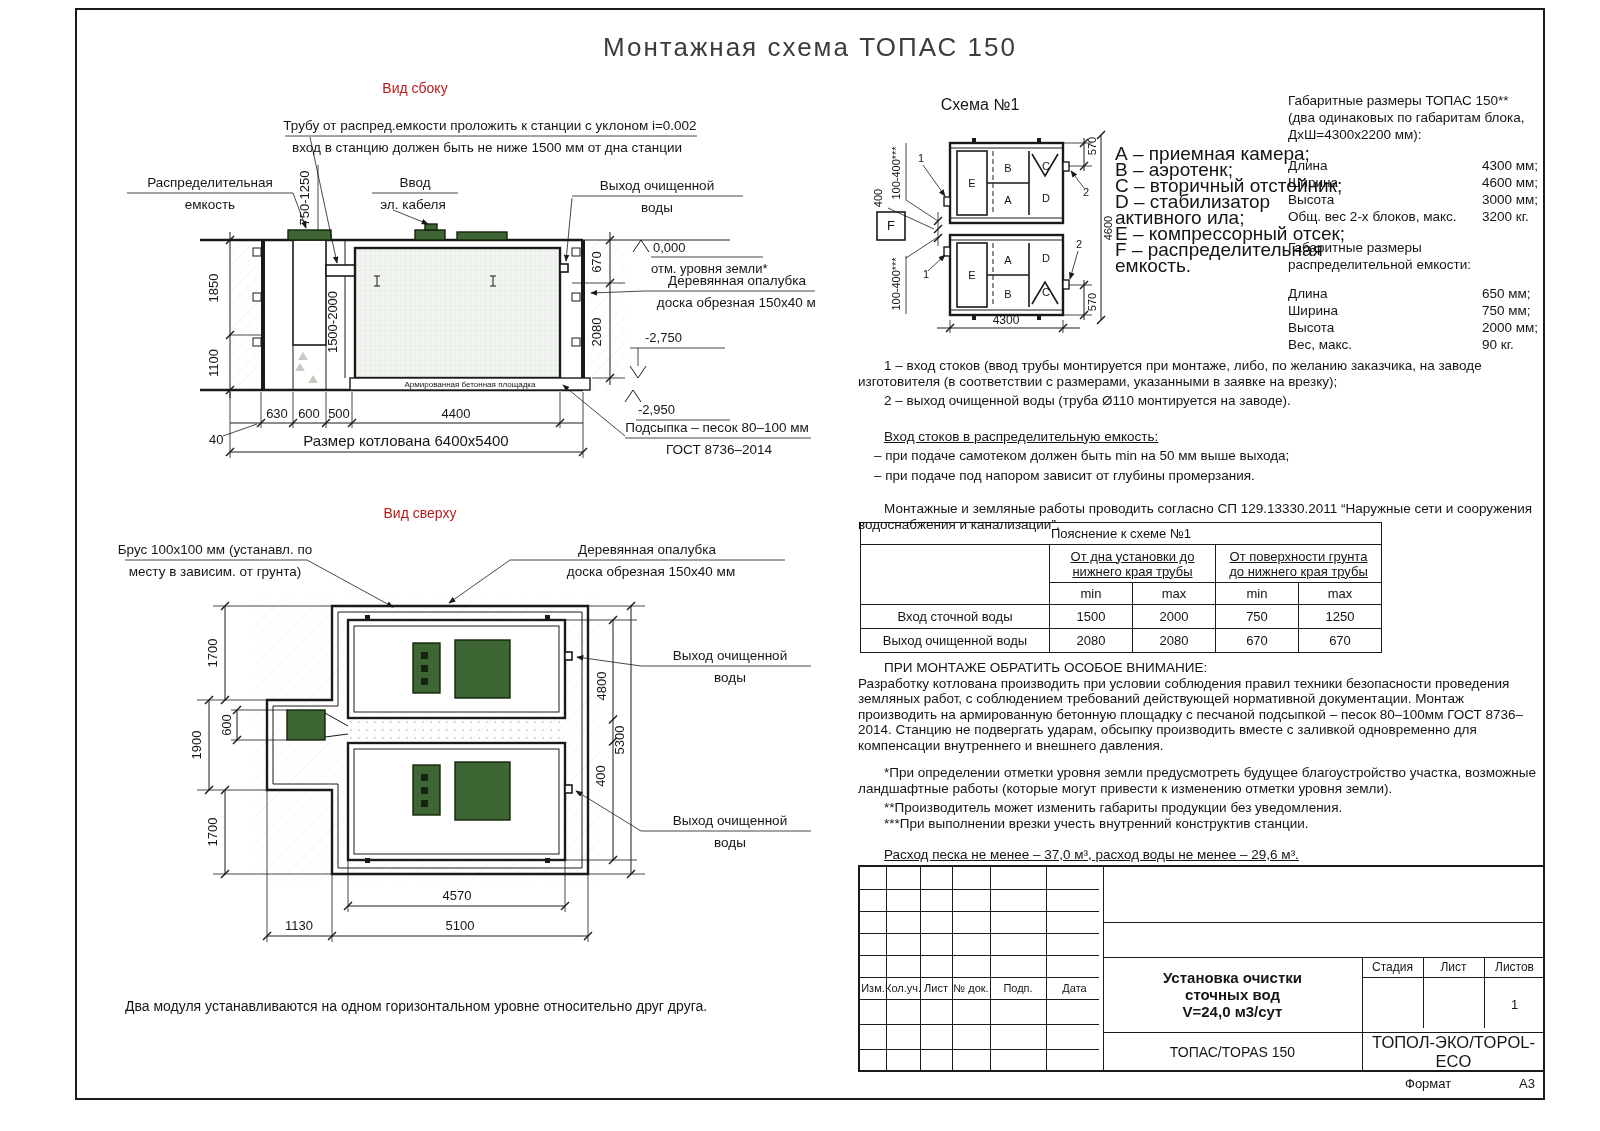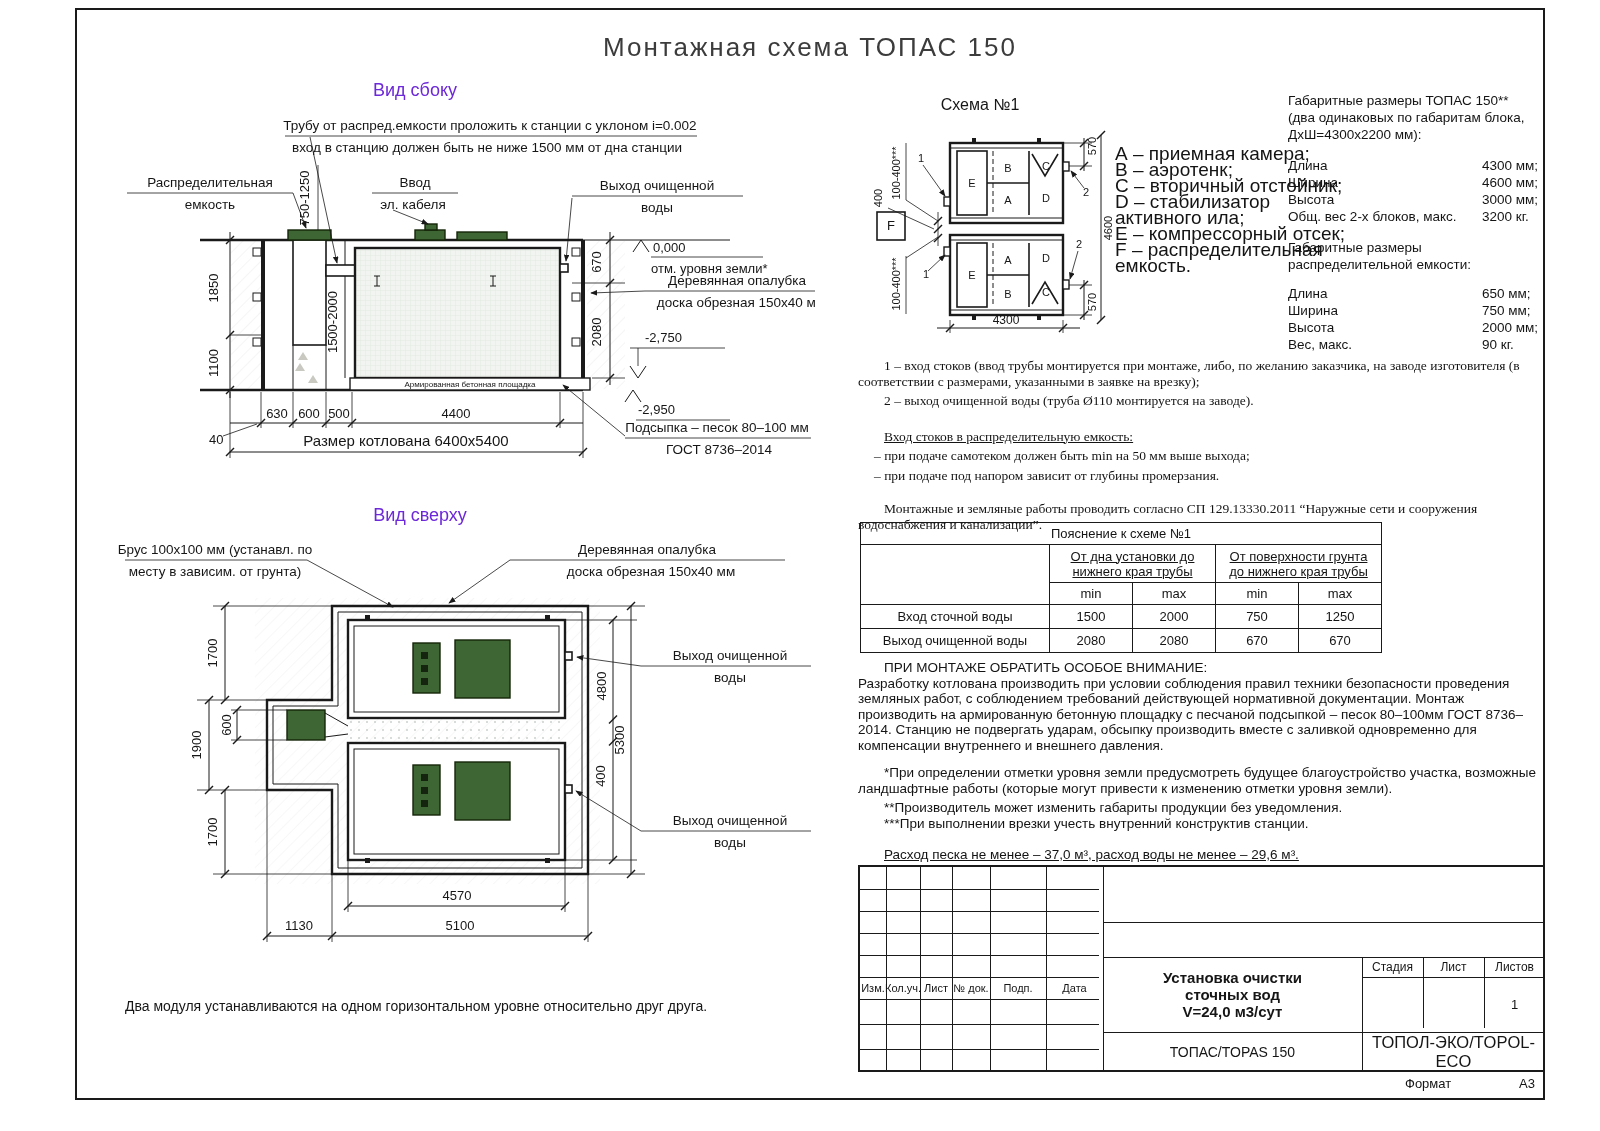--- a/index.html
+++ b/index.html
@@ -2,21 +2,21 @@
 <html><head>
 <meta charset="utf-8">
 <style>
   html,body{margin:0;padding:0;background:#fff;}
   body{font-family:"Liberation Sans",sans-serif;color:#161616;}
   .page{position:relative;width:1600px;height:1131px;background:#ffffff;overflow:hidden;}
   .frame{position:absolute;left:75px;top:8px;width:1466px;height:1088px;border:2px solid #1a1a1a;}
   .abs{position:absolute;}
   .ctr{text-align:center;}
   .big-title{font-size:26px;letter-spacing:2px;color:#3c3c3c;}
-  .view-title{font-size:18px;color:#6d28d9;}
+  .view-title{font-size:14px;color:#b91c1c;}
   .legend{font-size:19px;line-height:16px;color:#141414;}
   .specs{font-size:13.5px;line-height:17px;color:#141414;width:262px;}
   .specs .srow{display:flex;}
   .specs .srow .sl{flex:1;}
   .specs .srow .svv{width:68px;text-align:left;}
   .notes{font-size:13.5px;line-height:15.5px;width:684px;color:#141414;}
   .notes p{margin:0 0 4px 0;}
   .ind{text-indent:26px;}
   .und{text-decoration:underline;}
   table.expl{border-collapse:collapse;font-size:13px;color:#141414;}
@@ -534,21 +534,21 @@
     <div class="srow">
         <span class="sl">Высота</span>
         <span class="svv">2000 мм;</span>
       </div>
     <div class="srow">
         <span class="sl">Вес, макс.</span>
         <span class="svv">90 кг.</span>
       </div>
   </div>
 
-  <div class="abs notes" style="left:858px;top:358px;font-family:Liberation Serif, serif;">
+  <div class="abs notes" style="left:858px;top:358px;">
     <p class="ind">1 – вход  стоков (ввод трубы монтируется при монтаже, либо, по желанию заказчика, на заводе изготовителя (в соответствии с размерами, указанными в заявке на врезку);</p>
     <p class="ind">2 – выход очищенной воды (труба Ø110 монтируется на заводе).</p>
     <div style="height:16px;"></div>
     <p class="ind und">Вход стоков в распределительную емкость:</p>
     <p style="margin-left:16px;">– при подаче самотеком должен быть min на 50 мм выше выхода;</p>
     <p style="margin-left:16px;">– при подаче под напором зависит от глубины промерзания.</p>
     <div style="height:14px;"></div>
     <p class="ind">Монтажные и земляные работы проводить согласно СП 129.13330.2011 “Наружные сети и сооружения водоснабжения и канализации”.</p>
   </div>
 

